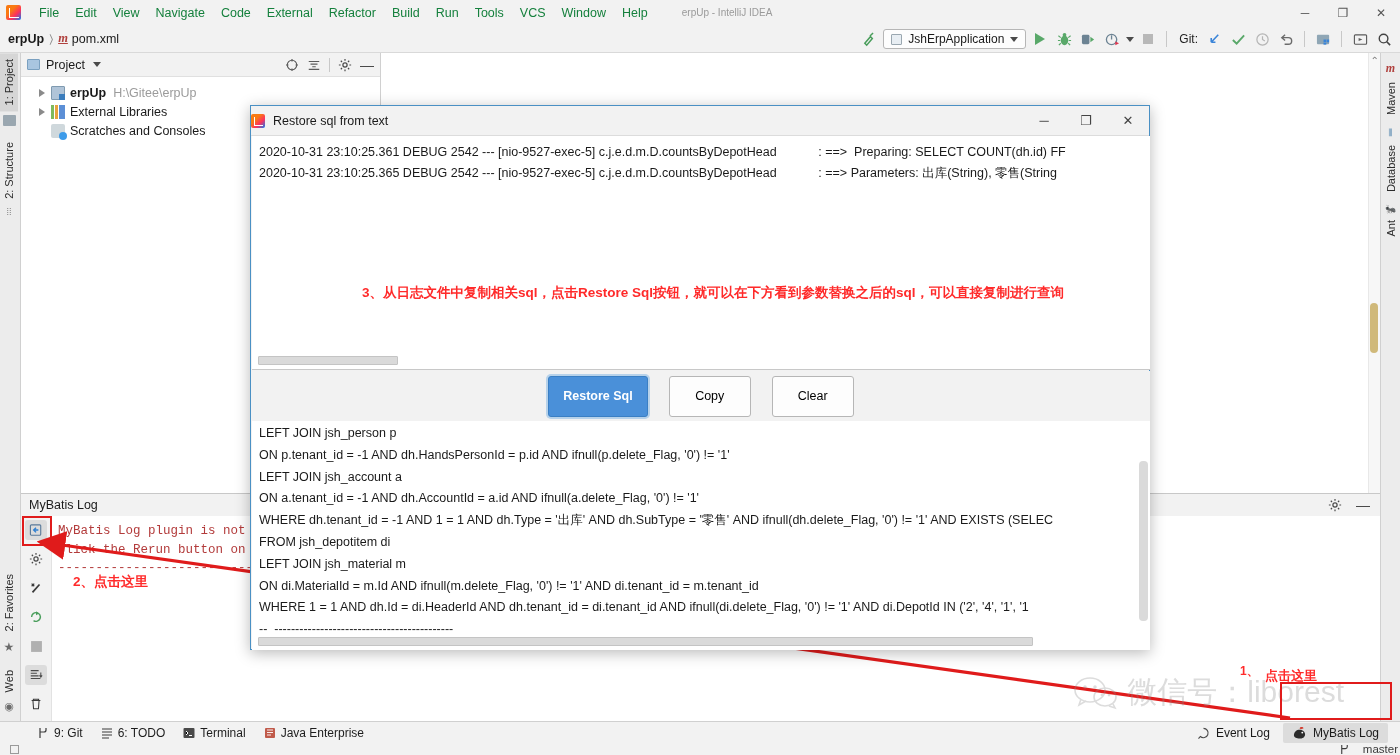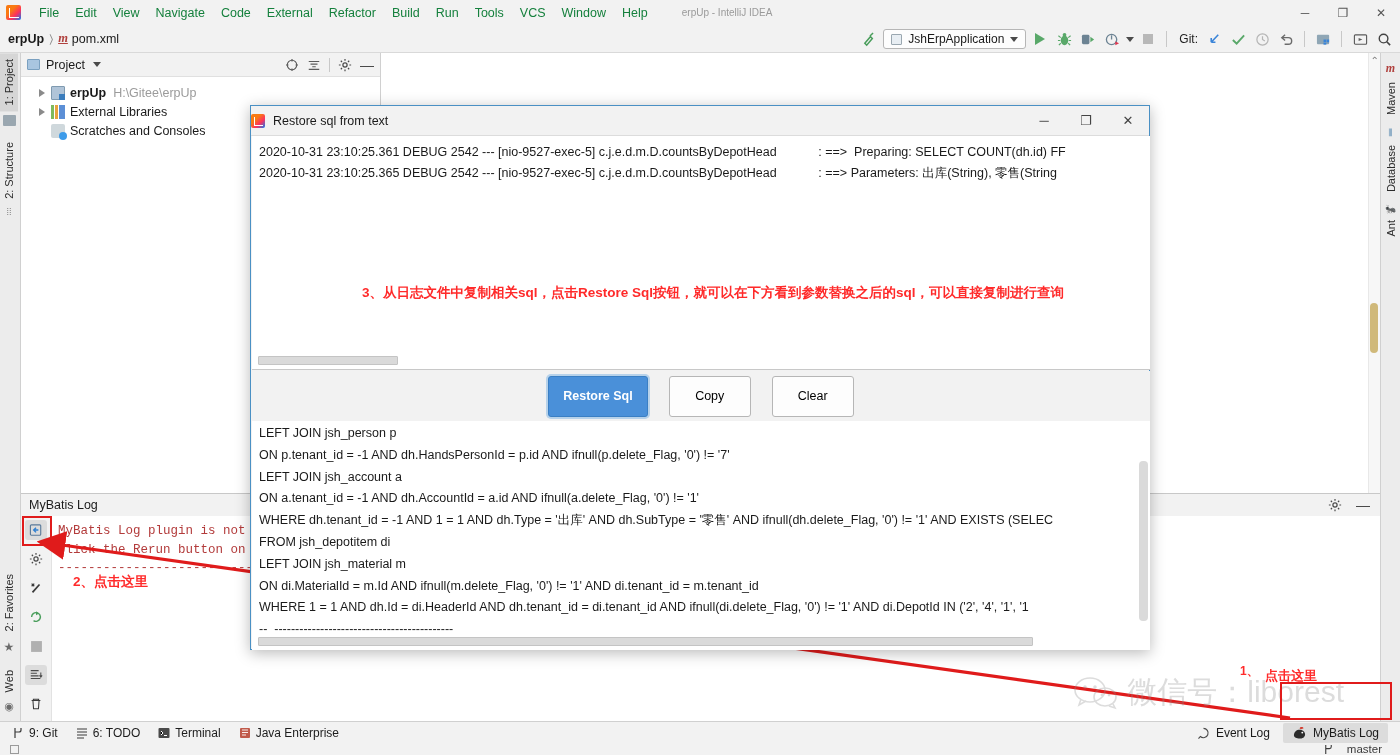--- a/index.html
+++ b/index.html
@@ -144,27 +144,27 @@
 
   .dlg-out{position:absolute;left:1px;top:315px;width:898px;height:229px;background:#fff;overflow:hidden;}
   .sql-line{font-size:12.5px;line-height:21.8px;white-space:pre;padding-left:7px;color:#1a1a1a;}
   .out-vsb{position:absolute;right:2px;top:40px;width:9px;height:160px;background:#dadada;border-radius:4px;}
   .out-hsb{position:absolute;left:4px;bottom:3px;width:880px;height:11px;background:#fff;}
   .out-hthumb{position:absolute;left:2px;top:1px;width:775px;height:9px;background:#dadada;border:1px solid #c4c4c4;border-radius:1px;}
 
   
   .statusbar{position:absolute;left:0;bottom:0;width:1400px;height:34px;background:#f2f2f2;
     border-top:1px solid #d0d0d0;}
-  .sb-top{position:absolute;left:0;top:0;width:1400px;height:22px;display:flex;align-items:center;padding-left:12px;gap:18px;}
+  .sb-top{position:absolute;left:0;top:0;width:1400px;height:22px;display:flex;align-items:center;padding-left:37px;gap:18px;}
   .sb-item{display:flex;align-items:center;gap:5px;font-size:12px;color:#1d1d1d;}
   .sb-right{position:absolute;right:12px;top:0;height:22px;display:flex;align-items:center;gap:4px;}
   .sb-btn{display:flex;align-items:center;gap:6px;height:20px;padding:0 9px;font-size:12px;}
   .sb-btn.active{background:#dcdcdc;border-radius:2px;}
   .sb-bot{position:absolute;left:0;bottom:0;width:1400px;height:12px;display:flex;align-items:center;
-    justify-content:flex-end;padding-right:18px;font-size:11.5px;color:#3a3a3a;gap:13px;}
+    justify-content:flex-end;padding-right:2px;font-size:11.5px;color:#3a3a3a;gap:13px;}
   .sb-box{position:absolute;left:10px;bottom:1px;width:9px;height:9px;border:1px solid #9a9a9a;}
 
   
   .wm{position:absolute;right:56px;bottom:42px;display:flex;align-items:center;gap:8px;
     opacity:.30;pointer-events:none;}
   .wm-chat{width:46px;height:34px;position:relative;}
   .wm-txt{font-size:30px;color:#8d8d8d;font-family:"Liberation Sans",sans-serif;white-space:nowrap;}
 
   svg{display:block;}
 </style>
@@ -472,21 +472,21 @@
     </div>
 
     <div class="dlg-btns">
       <button class="btn primary">Restore Sql</button>
       <button class="btn">Copy</button>
       <button class="btn">Clear</button>
     </div>
 
     <div class="dlg-out">
       <div class="sql-line" style="margin-top:2px;">LEFT JOIN jsh_person p</div>
-      <div class="sql-line">ON p.tenant_id = -1 AND dh.HandsPersonId = p.id AND ifnull(p.delete_Flag, '0') != '7'</div>
+      <div class="sql-line">ON p.tenant_id = -1 AND dh.HandsPersonId = p.id AND ifnull(p.delete_Flag, '0') != '1'</div>
       <div class="sql-line">LEFT JOIN jsh_account a</div>
       <div class="sql-line">ON a.tenant_id = -1 AND dh.AccountId = a.id AND ifnull(a.delete_Flag, '0') != '1'</div>
       <div class="sql-line">WHERE dh.tenant_id = -1 AND 1 = 1 AND dh.Type = '出库' AND dh.SubType = '零售' AND ifnull(dh.delete_Flag, '0') != '1' AND EXISTS (SELEC</div>
       <div class="sql-line">FROM jsh_depotitem di</div>
       <div class="sql-line">LEFT JOIN jsh_material m</div>
       <div class="sql-line">ON di.MaterialId = m.Id AND ifnull(m.delete_Flag, '0') != '1' AND di.tenant_id = m.tenant_id</div>
       <div class="sql-line">WHERE 1 = 1 AND dh.Id = di.HeaderId AND dh.tenant_id = di.tenant_id AND ifnull(di.delete_Flag, '0') != '1' AND di.DepotId IN ('2', '4', '1', '1</div>
       <div class="sql-line">--  -------------------------------------------</div>
       <div class="out-vsb"></div>
       <div class="out-hsb">

